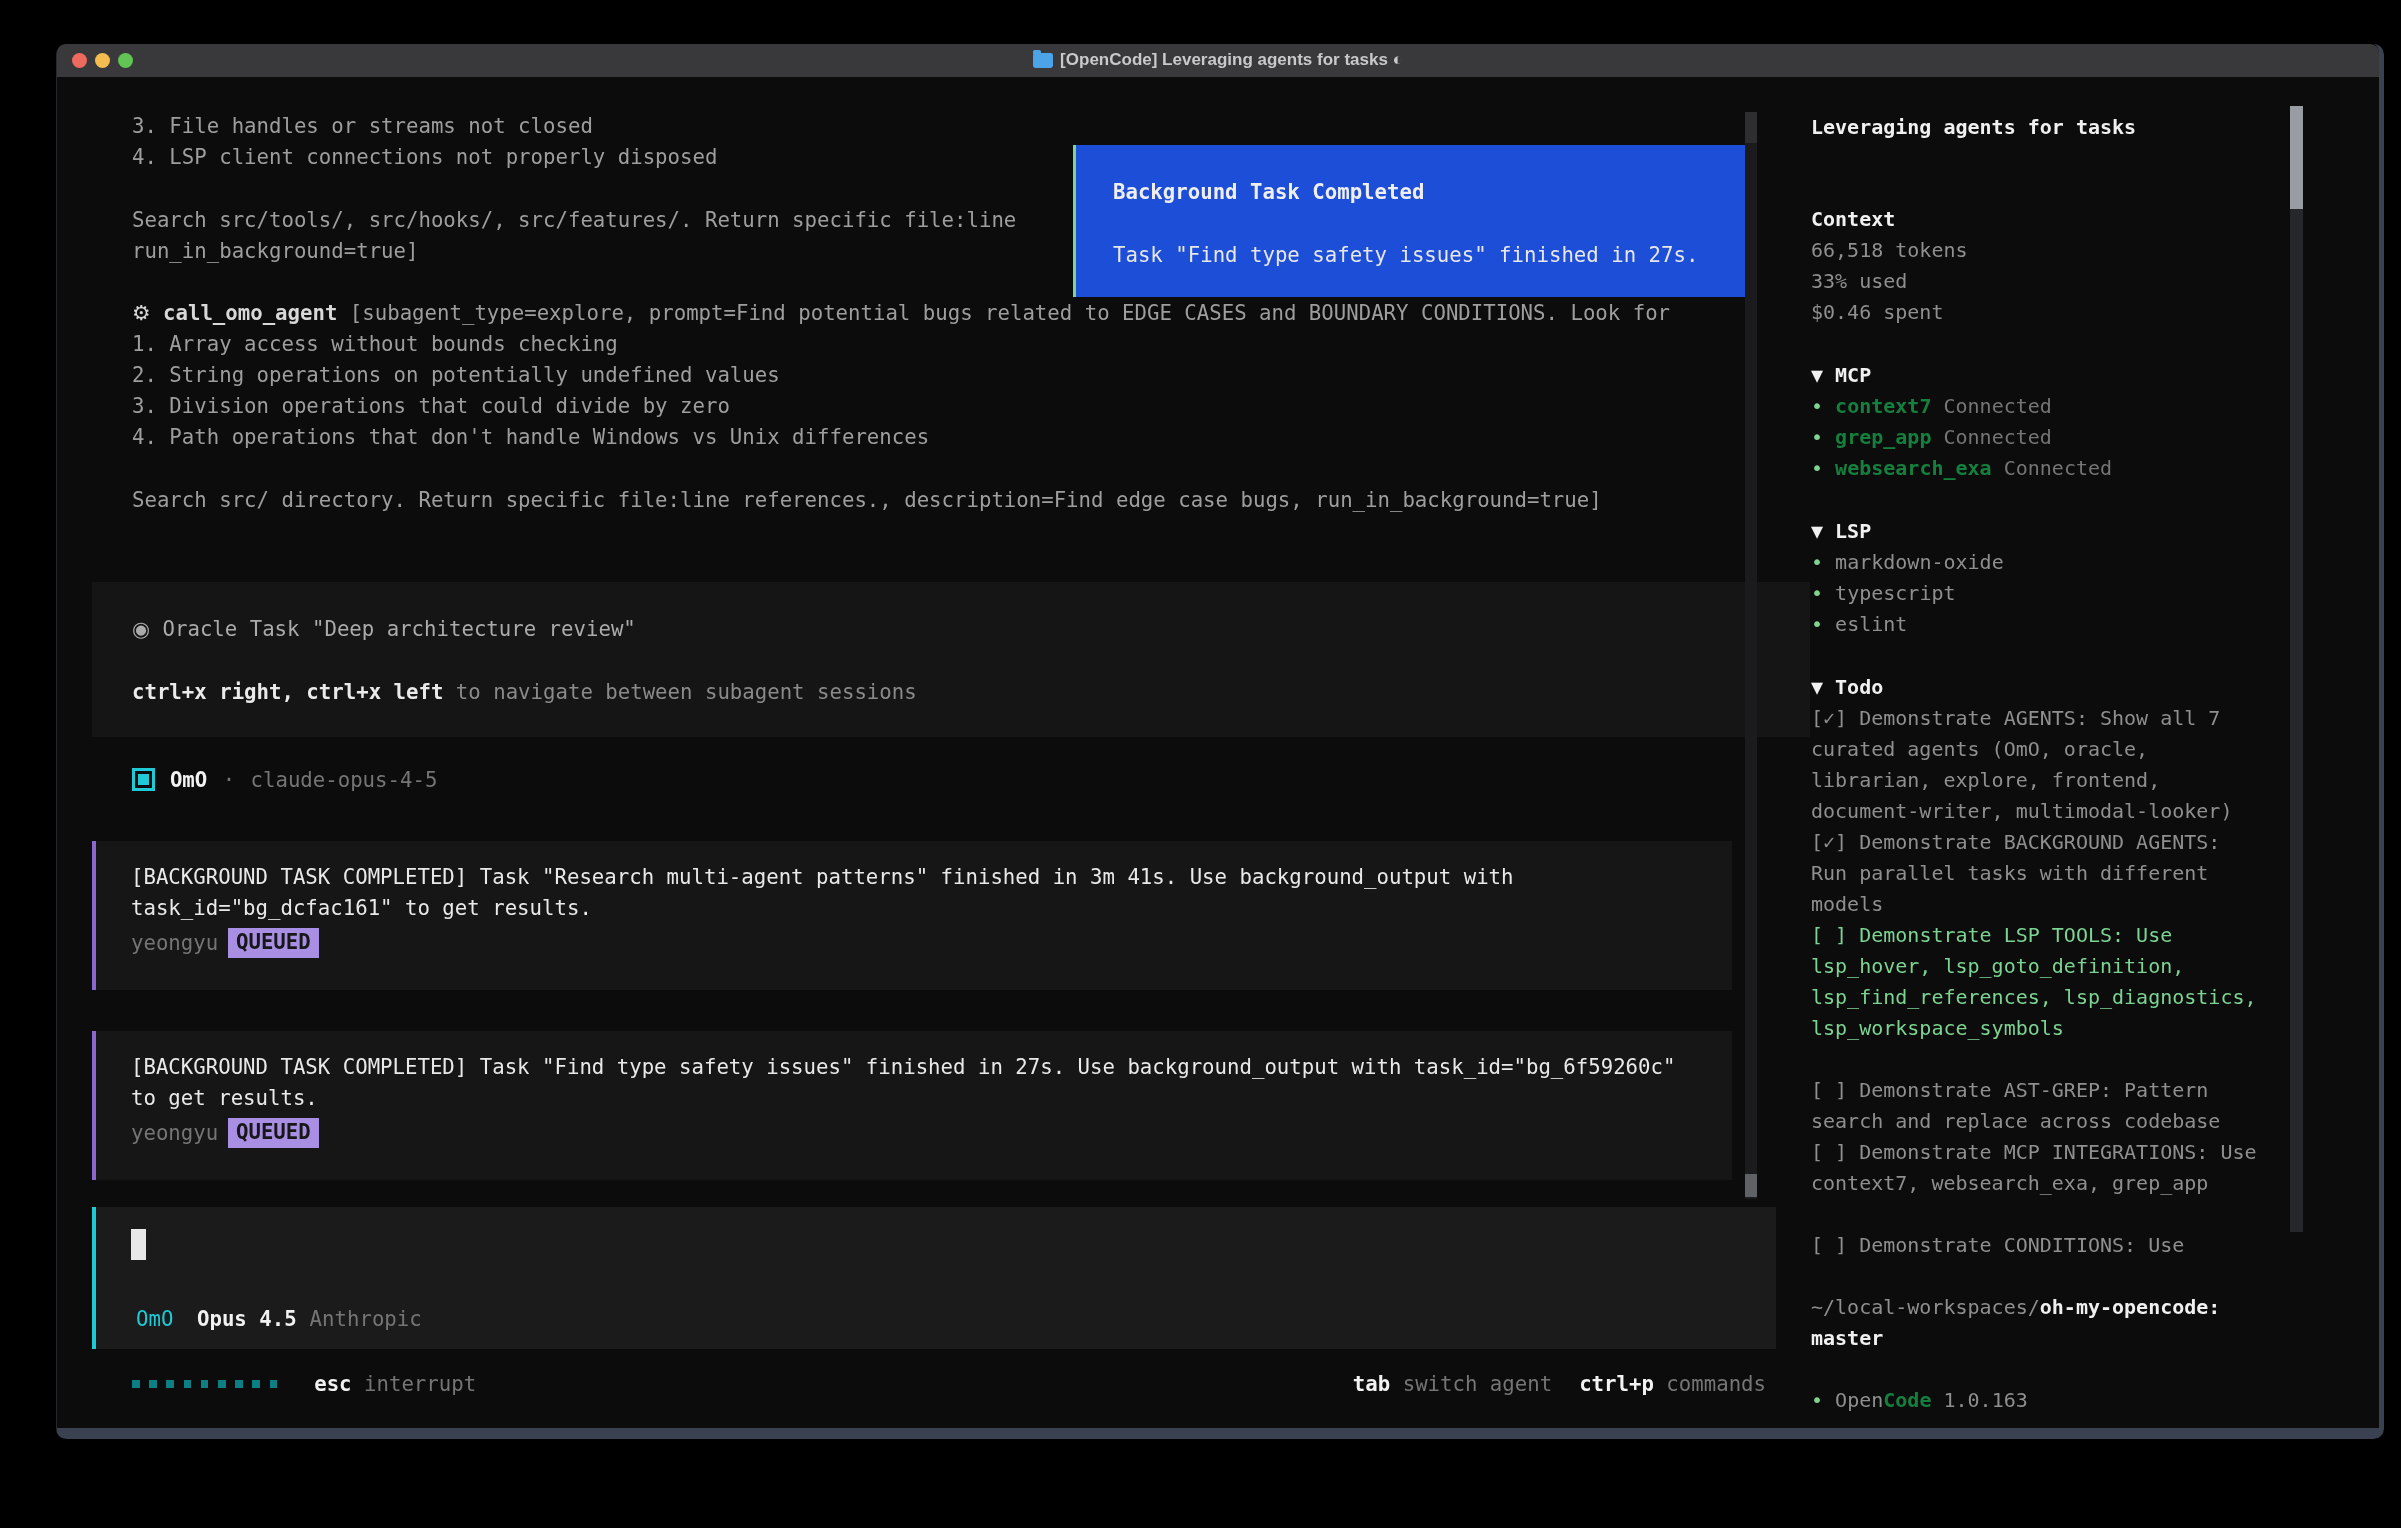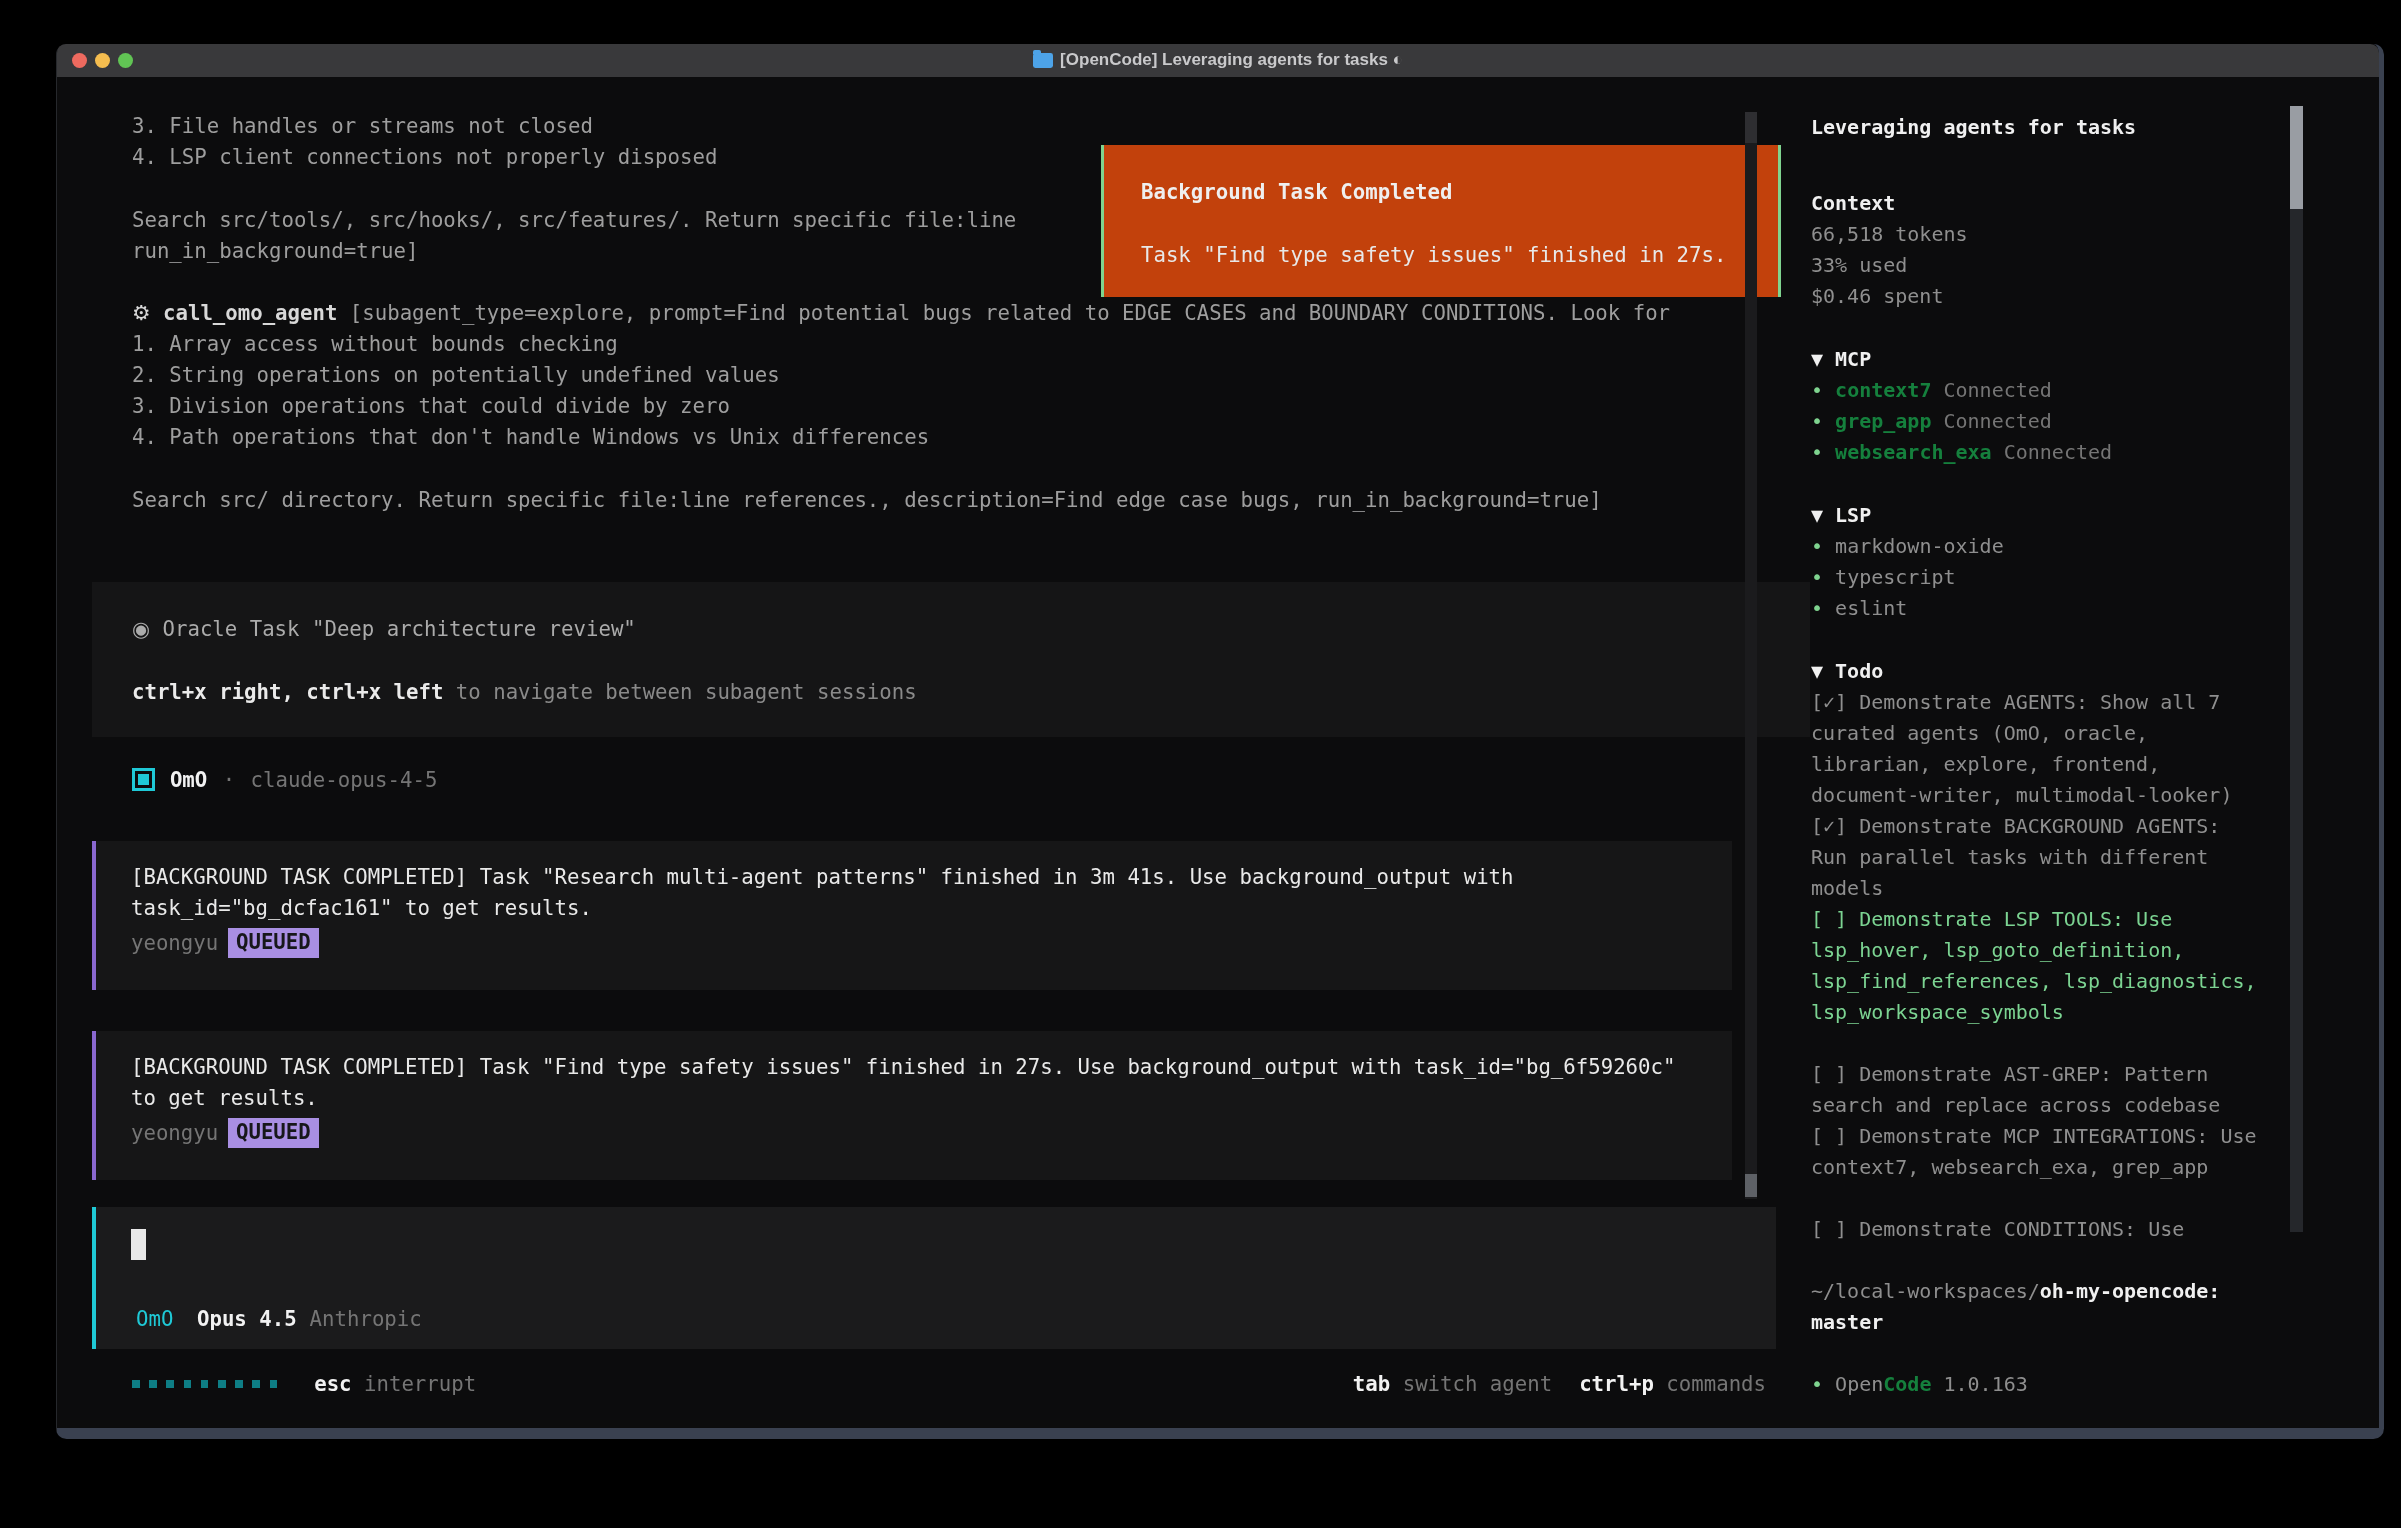--- a/index.html
+++ b/index.html
@@ -15,21 +15,21 @@
   .title-center{width:100%;display:flex;align-items:center;justify-content:center;gap:7px;
                 font-family:"Liberation Sans",sans-serif;font-weight:600;font-size:17px;color:#c9c9cb;}
   .folder-icon{position:relative;width:20px;height:15.4px;background:#4da3e8;border-radius:2.4px;}
   .folder-icon:before{content:"";position:absolute;left:0;top:-3px;width:8.3px;height:4.7px;
                       background:#4da3e8;border-radius:1.8px 1.8px 0 0;}
   .content{position:absolute;left:0;top:32.5px;right:0;bottom:0;font-size:20.7px;color:#9e9e9e;}
   .p{position:absolute;line-height:31px;white-space:pre-wrap;}
   .white{color:#f2f2f2;font-weight:bold;}
   .dim{color:#757575;}
   .toolname{color:#d8d8d8;font-weight:bold;}
-  .toast{position:absolute;left:1044px;top:68px;width:680px;height:152px;background:#c2410c;
+  .toast{position:absolute;left:1016px;top:68px;width:680px;height:152px;background:#1d4ed8;
          border-left:3.5px solid #7fd48f;border-right:3.5px solid #7fd48f;padding:32px 0 0 37px;box-sizing:border-box;}
   .toast .t1{font-weight:bold;color:#efefef;line-height:31px;}
   .toast .t2{margin-top:32.5px;color:#e8e8e8;line-height:31px;}
   .oraclebox{position:absolute;left:35px;top:505px;width:1718px;height:155px;background:#151516;
              padding:32px 0 0 40px;box-sizing:border-box;line-height:31px;color:#ababab;}
   .oraclebox .hint{margin-top:32.5px;color:#8a8a8a;}
   .hint .keys{color:#eaeaea;font-weight:bold;}
   .agentline{position:absolute;left:75px;top:691px;display:flex;align-items:center;gap:15.4px;}
   .omo-icon{width:22.5px;height:23.6px;border:3px solid #1fc9d6;box-sizing:border-box;display:flex;
             align-items:center;justify-content:center;}
@@ -51,21 +51,21 @@
   .dots i{width:7.7px;height:8.3px;background:#0e7e85;display:block;}
   .kv{white-space:pre;}
   .sb-right{display:flex;gap:27px;}
   .mainscroll{position:absolute;left:1688px;top:35px;width:11.8px;height:1087px;background:#1b1b1d;}
   .mainscroll .thumb-top{position:absolute;left:0;top:0;width:100%;height:31px;background:#2e2e31;}
   .mainscroll .thumb-bot{position:absolute;left:0;bottom:1.2px;width:100%;height:23.6px;background:#5e6166;}
   .sidebar{position:absolute;left:1754px;top:35px;width:455px;font-size:20px;line-height:31px;color:#8f8f8f;}
   .sidebar .sec-title{color:#f0f0f0;font-weight:bold;}
   .sidebar .h{color:#f0f0f0;font-weight:bold;}
   .mt{margin-top:32px;}
-  .mt2{margin-top:45px;}
+  .mt2{margin-top:61px;}
   .item{white-space:pre-wrap;}
   .bullet{color:#7fd48f;}
   .namebold{color:#15803d;font-weight:bold;}
   .todo-item{white-space:pre-wrap;}
   .todo-done,.todo-pending{color:#8f8f8f;}
   .todo-active{color:#7cd492;}
   .gap-top{margin-top:31px;}
   .pathline{white-space:pre-wrap;}
   .pathbold{color:#f0f0f0;font-weight:bold;}
   .sidescroll{position:absolute;left:2233px;top:29.5px;width:13px;height:1126px;background:#25272b;}

